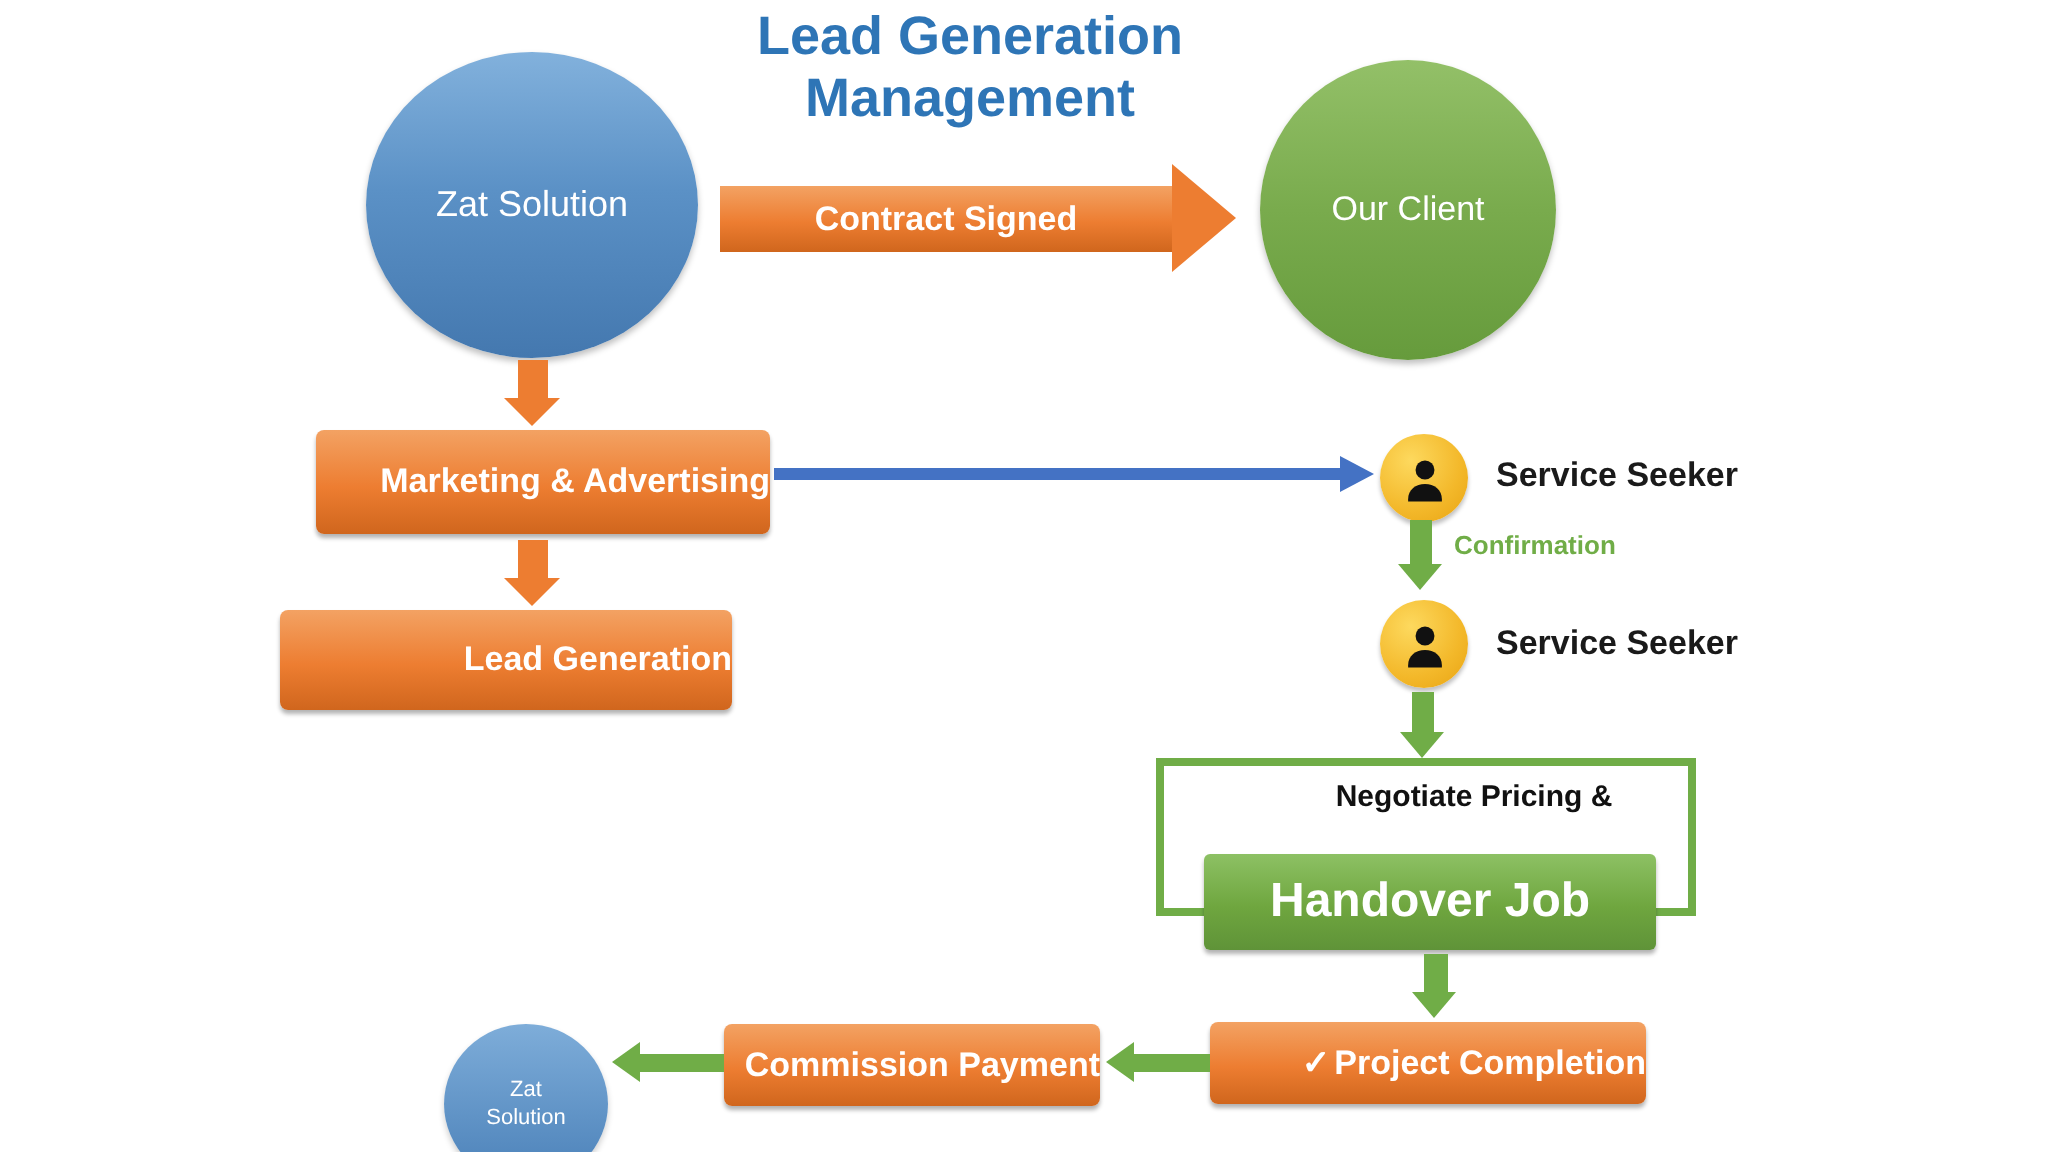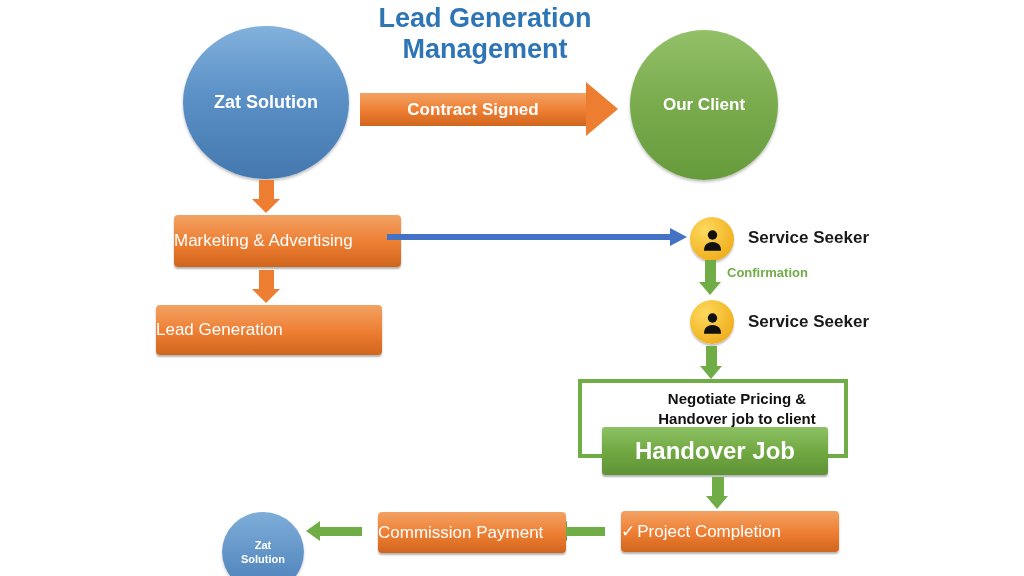--- a/index.html
+++ b/index.html
@@ -4,34 +4,34 @@
 <style>
   html,body{margin:0;padding:0;}
   body{width:1024px;height:576px;position:relative;background:#ffffff;
        font-family:"Liberation Sans",sans-serif;overflow:hidden;}
   .abs{position:absolute;}
 
   .title{left:310px;top:3px;width:350px;text-align:center;font-size:27px;
          font-weight:bold;color:#2E75B6;}
 
   .circle{border-radius:50%;display:flex;align-items:center;justify-content:center;
-          color:#fff;font-weight:bold;text-align:center;}
+          color:#fff;font-weight:normal;text-align:center;}
   .c-zat{left:183px;top:26px;width:166px;height:153px;font-size:18px;
          background:linear-gradient(180deg,#82b1dc 0%,#5b91c6 45%,#4478af 100%);
          box-shadow:0 2px 3px rgba(0,0,0,.25);}
   .c-client{left:630px;top:30px;width:148px;height:150px;font-size:17px;
          background:linear-gradient(180deg,#93c068 0%,#79ab4d 50%,#669b3c 100%);
          box-shadow:0 2px 3px rgba(0,0,0,.25);}
   .c-zat-small{left:222px;top:512px;width:82px;height:80px;font-size:11px;line-height:1.3;
          background:linear-gradient(180deg,#7eadd9 0%,#4a80b8 100%);
          box-shadow:0 2px 3px rgba(0,0,0,.2);}
 
   .obox{background:linear-gradient(180deg,#f3a263 0%,#ed7d31 55%,#d0661d 100%);
-        border-radius:4px;display:flex;align-items:center;justify-content:flex-start;
-        color:#fff;font-weight:normal;font-size:17px;box-shadow:0 2px 2px rgba(0,0,0,.3);margin-left:16px;}
+        border-radius:4px;display:flex;align-items:center;justify-content:flex-end;
+        color:#fff;font-weight:bold;font-size:17px;box-shadow:0 2px 2px rgba(0,0,0,.3);}
   .b-marketing{left:158px;top:215px;width:227px;height:52px;}
   .b-leadgen{left:140px;top:305px;width:226px;height:50px;}
   .b-project{left:605px;top:511px;width:218px;height:41px;z-index:4;}
   .b-commission{left:362px;top:512px;width:188px;height:41px;}
 
   .gbox{background:linear-gradient(180deg,#8dc164 0%,#6fa63f 55%,#5f9338 100%);
         border-radius:3px;display:flex;align-items:center;justify-content:center;
         color:#fff;font-weight:bold;font-size:24px;box-shadow:0 2px 2px rgba(0,0,0,.3);}
   .b-handover{left:602px;top:427px;width:226px;height:48px;z-index:3;}
 
@@ -123,21 +123,20 @@
     <path d="M4.5 21c0-4.3 3.4-6.8 7.5-6.8s7.5 2.5 7.5 6.8v1h-15z" fill="#111"></path>
   </svg>
 </div>
 <div class="abs ss-label" style="left:748px;top:312px;">Service Seeker</div>
 
 <div class="abs gshaft" style="left:706px;top:346px;width:11px;height:21px;"></div>
 <div class="abs ghead-down" style="left:700px;top:366px;"></div>
 
 <div class="abs negotiate">
   <div>Negotiate Pricing &amp;</div>
-  <div>Handover job to client</div>
 </div>
 
 <div class="abs gbox b-handover">
   <span>Handover Job</span>
 </div>
 
 <div class="abs gshaft" style="left:712px;top:477px;width:12px;height:20px;"></div>
 <div class="abs ghead-down" style="left:706px;top:496px;"></div>
 
 <div class="abs obox b-project">

